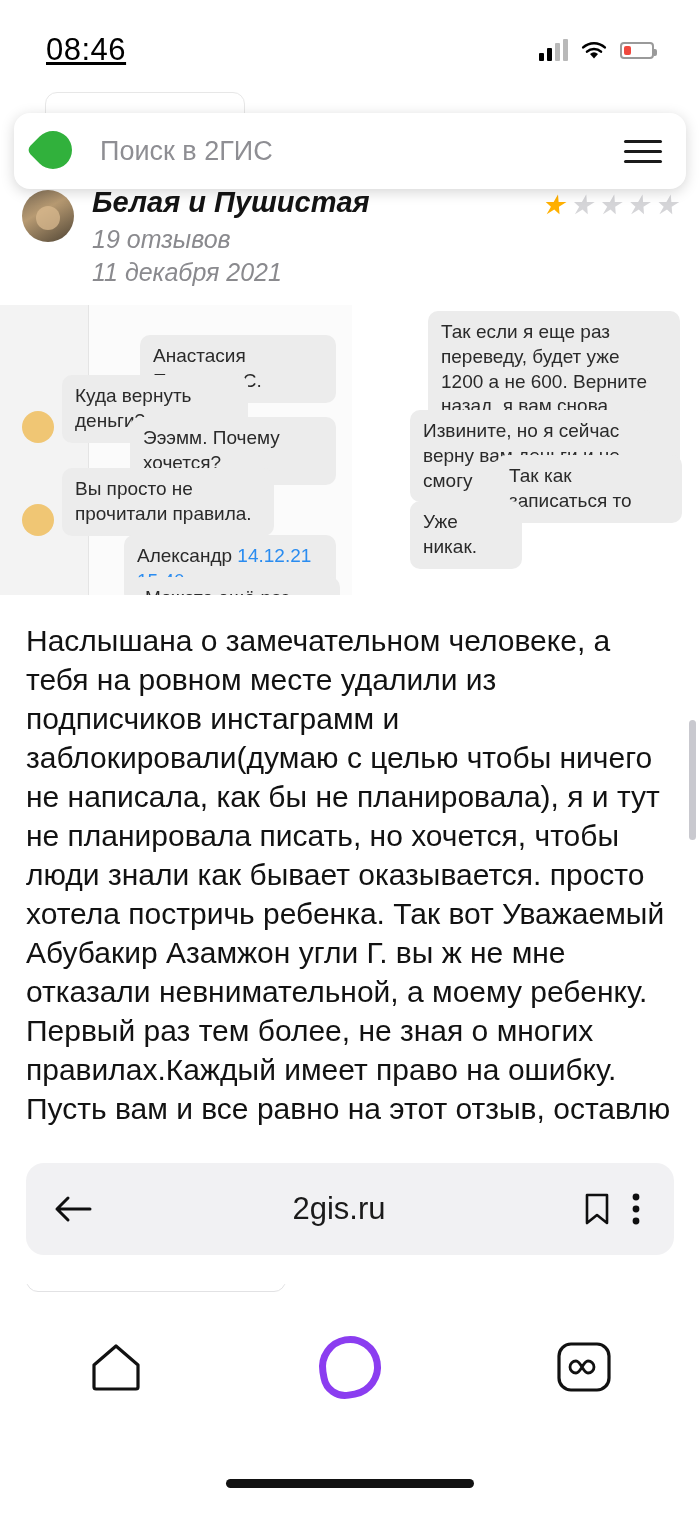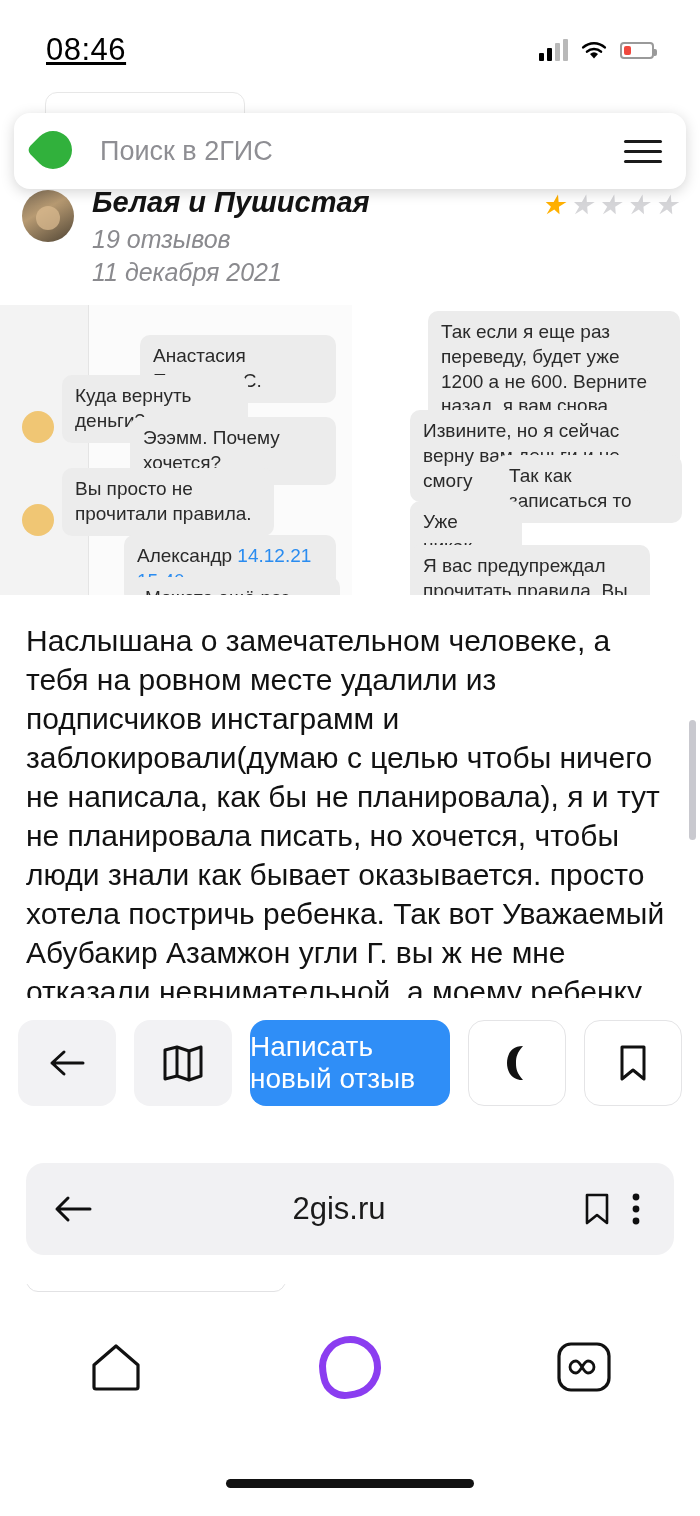--- a/index.html
+++ b/index.html
@@ -251,21 +251,20 @@
         <div class="col-right"></div>
       <div class="bubble" style="left: 428px; top: 6px; width: 252px;">Так если я еще раз переведу, будет уже 1200 а не 600. Верните назад, я вам снова переведу с комментариями</div>
           <div class="bubble" style="left: 140px; top: 30px; width: 196px;">Анастасия Петровна С.</div>
           <div class="bubble mini-av" style="left: 62px; top: 70px; width: 186px;">Куда вернуть деньги?</div>
           <div class="bubble" style="left: 410px; top: 105px; width: 244px;">Извините, но я сейчас верну вам деньги и не смогу</div>
           <div class="bubble" style="left: 130px; top: 112px; width: 206px;">Эээмм. Почему хочется?</div>
           <div class="bubble" style="left: 496px; top: 150px; width: 186px;">Так как записаться то</div>
           <div class="bubble mini-av" style="left: 62px; top: 163px; width: 212px;">Вы просто не прочитали правила.</div>
           <div class="bubble" style="left: 410px; top: 196px; width: 112px;">Уже никак.</div>
           <div class="bubble" style="left: 124px; top: 230px; width: 212px;">Александр <span class="hl">14.12.21 15.40</span></div>
-          <div class="bubble" style="left: 410px; top: 240px; width: 240px;">Я вас предупреждал прочитать правила. Вы</div>
           <div class="bubble" style="left: 132px; top: 272px; width: 208px;">Можете ещё раз оплатить и</div>
         </div>
 
       <div class="review-text">Наслышана о замечательном человеке, а тебя на ровном месте удалили из подписчиков инстаграмм и заблокировали(думаю с целью чтобы ничего не написала, как бы не планировала), я и тут не планировала писать, но хочется, чтобы люди знали как бывает оказывается. просто хотела постричь ребенка. Так вот Уважаемый Абубакир Азамжон угли Г. вы ж не мне отказали невнимательной, а моему ребенку. Первый раз тем более, не зная о многих правилах.Каждый имеет право на ошибку. Пусть вам и все равно на этот отзыв, оставлю это тут, вдруг таким же невнимательным пригодится. Всех благ.</div>
 
       <div class="review-actions">
         <div class="useful">
           <span class="thumb">👍</span>
           <span>Полезно</span>
           <span class="dot">·</span>
@@ -291,44 +290,20 @@
         <span class="star on">★</span>
         <span class="star on">★</span>
         <span class="star on">★</span>
         <span class="star on">★</span>
       </div>
     </div>
   </div>
 
   <div class="scrollbar"></div>
 
-  <div class="actionbar">
-    <div class="abtn square">
-      <svg width="40" height="30" viewBox="0 0 40 30">
-          <path d="M17 4 L5 15 L17 26 M5 15 H36" stroke="#111" stroke-width="3" fill="none" stroke-linecap="round" stroke-linejoin="round"></path>
-        </svg>
-    </div>
-    <div class="abtn square">
-      <svg width="42" height="38" viewBox="0 0 42 38">
-          <path d="M3 6 L15 3 L27 7 L39 3 V32 L27 36 L15 32 L3 35 Z" stroke="#111" stroke-width="3" fill="none" stroke-linejoin="round"></path>
-          <path d="M15 3 V32 M27 7 V36" stroke="#111" stroke-width="3" fill="none"></path>
-        </svg>
-    </div>
-    <div class="abtn primary">Написать новый отзыв</div>
-    <div class="abtn square outline">
-      <svg width="32" height="40" viewBox="0 0 32 40">
-          <path d="M22 3 C10 3 6 12 6 20 C6 28 10 37 22 37 C16 30 15 26 15 20 C15 14 16 10 22 3 Z" fill="#111"></path>
-        </svg>
-    </div>
-    <div class="abtn square outline">
-      <svg width="30" height="38" viewBox="0 0 30 38">
-          <path d="M4 3 H26 V35 L15 26 L4 35 Z" stroke="#111" stroke-width="3" fill="none" stroke-linejoin="round"></path>
-        </svg>
-    </div>
-  </div>
 
   <div class="browserbar">
     <div class="urlpill">
       <span class="url-back">
         <svg width="40" height="28" viewBox="0 0 40 28">
             <path d="M14 3 L3 14 L14 25 M3 14 H36" stroke="#0f0f0f" stroke-width="3" fill="none" stroke-linecap="round" stroke-linejoin="round"></path>
           </svg>
       </span>
       <span class="url-text">2gis.ru</span>
       <span class="url-icon">

